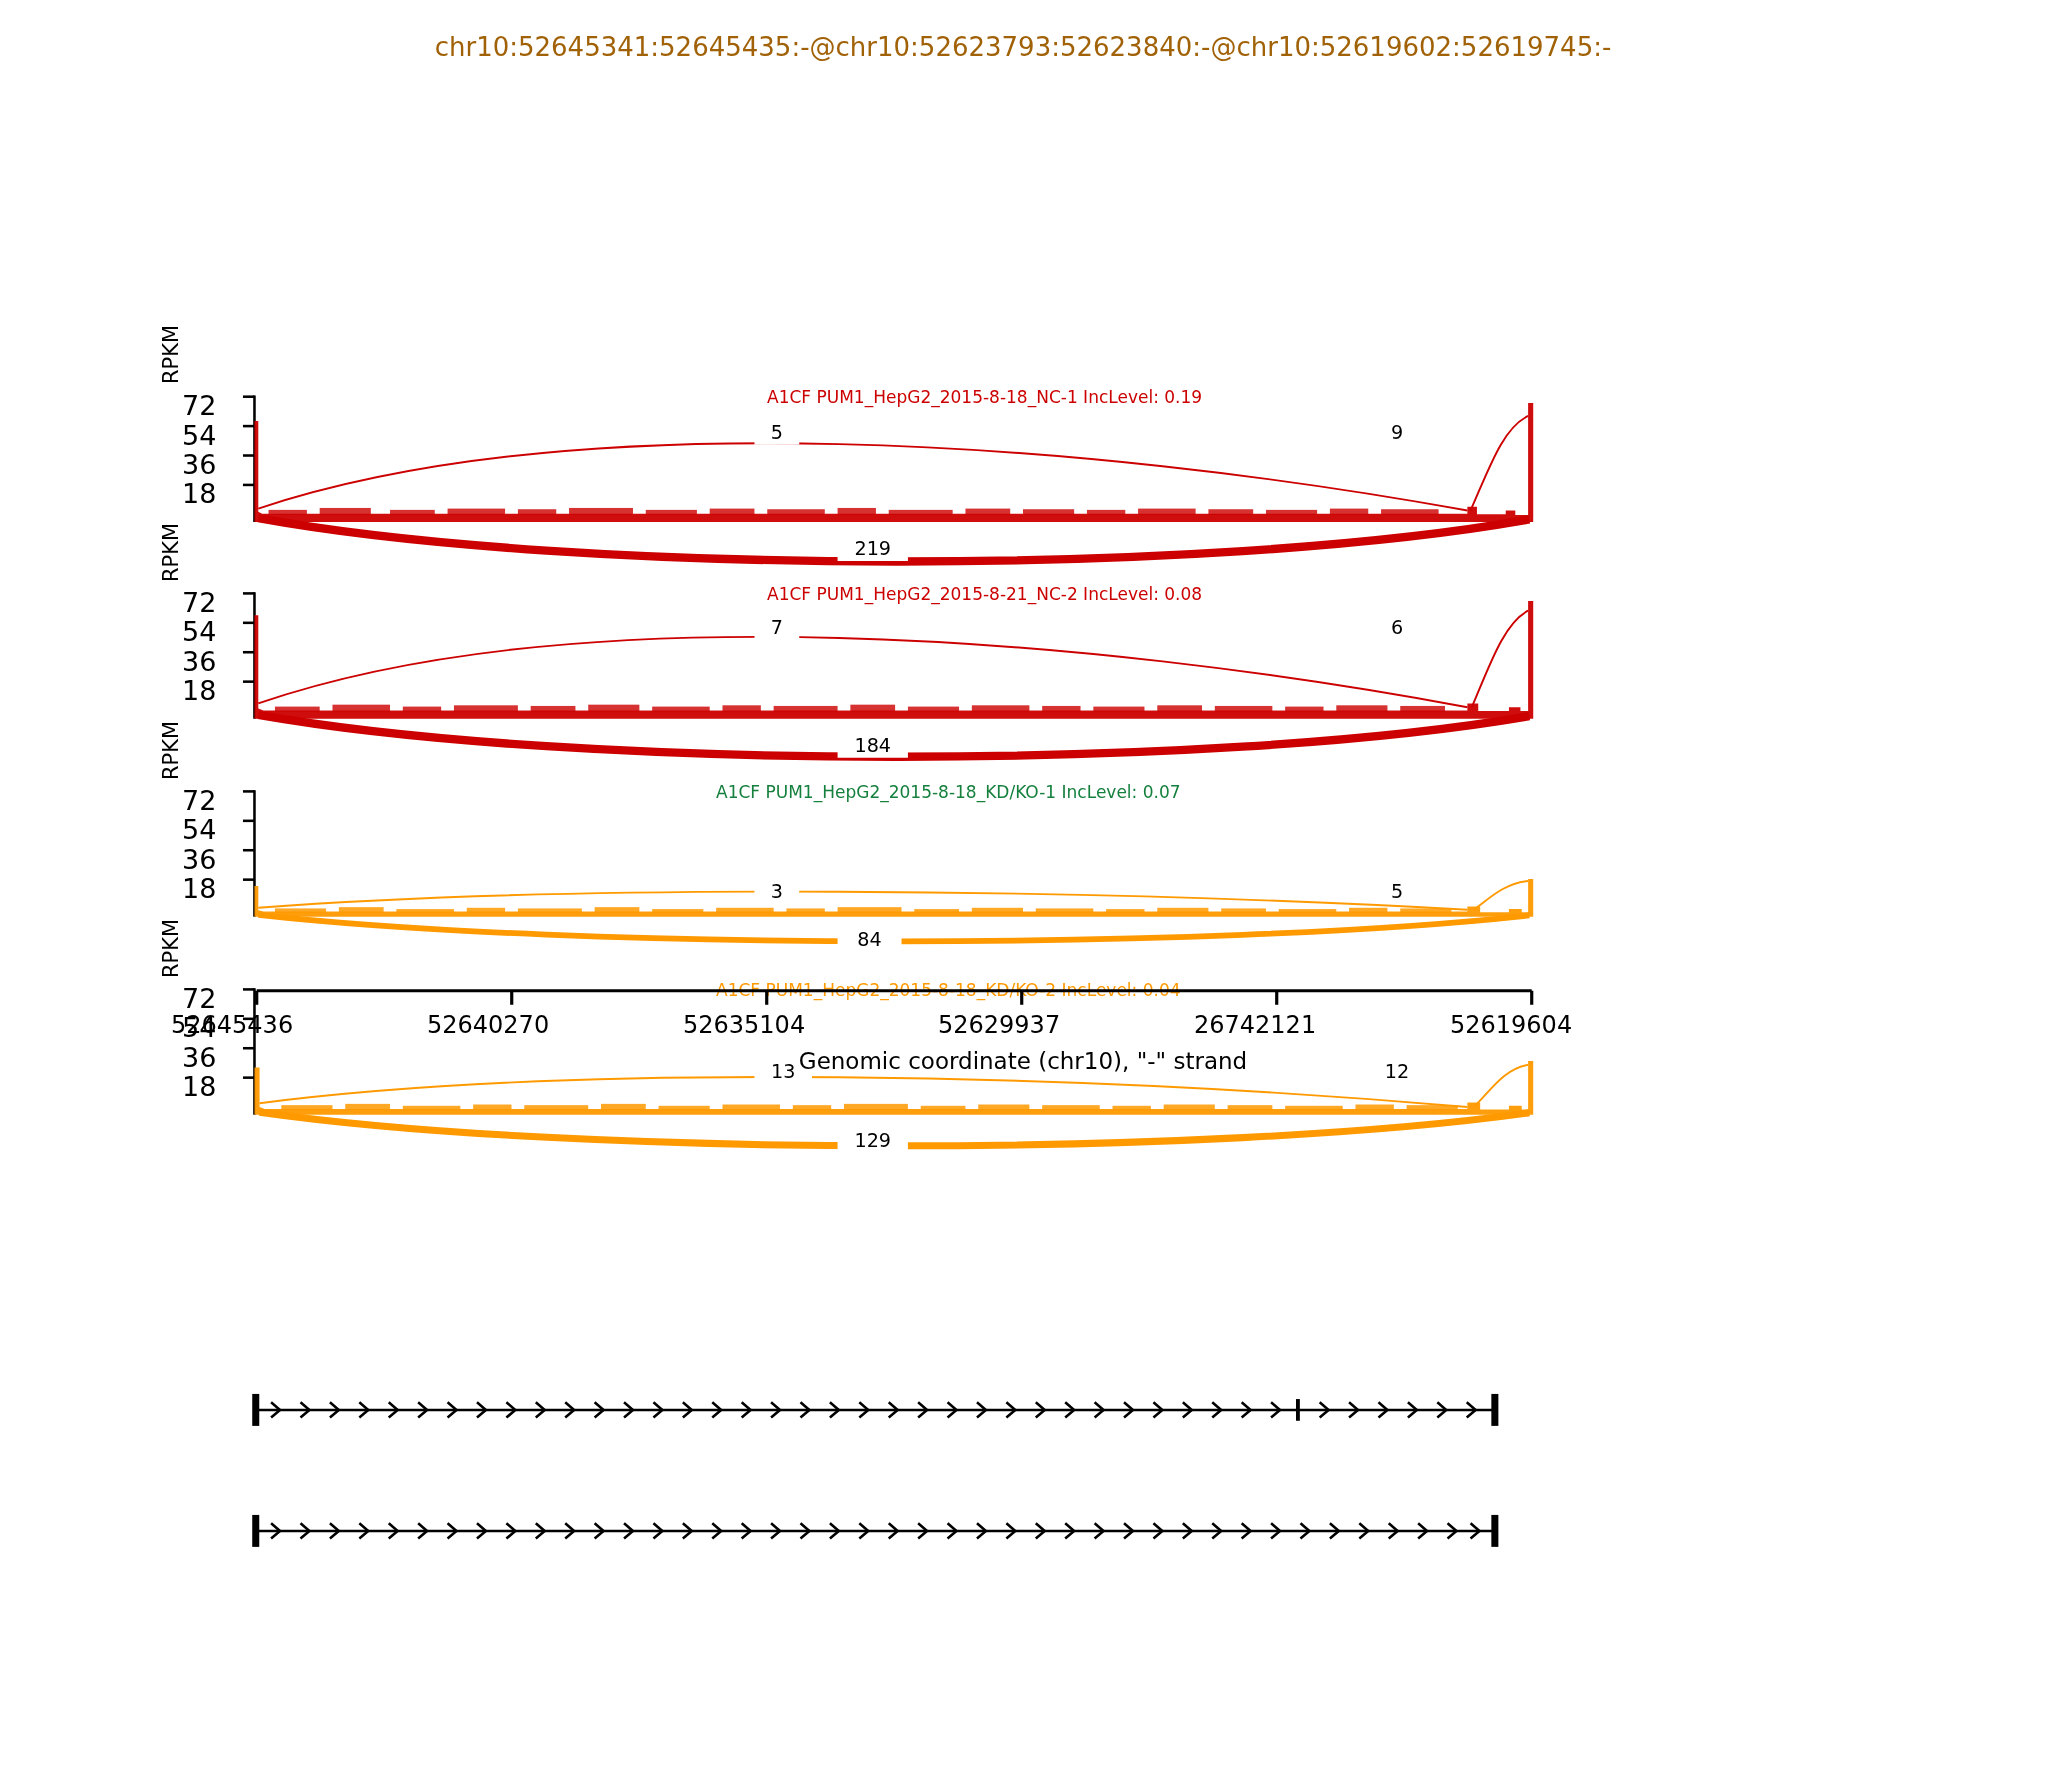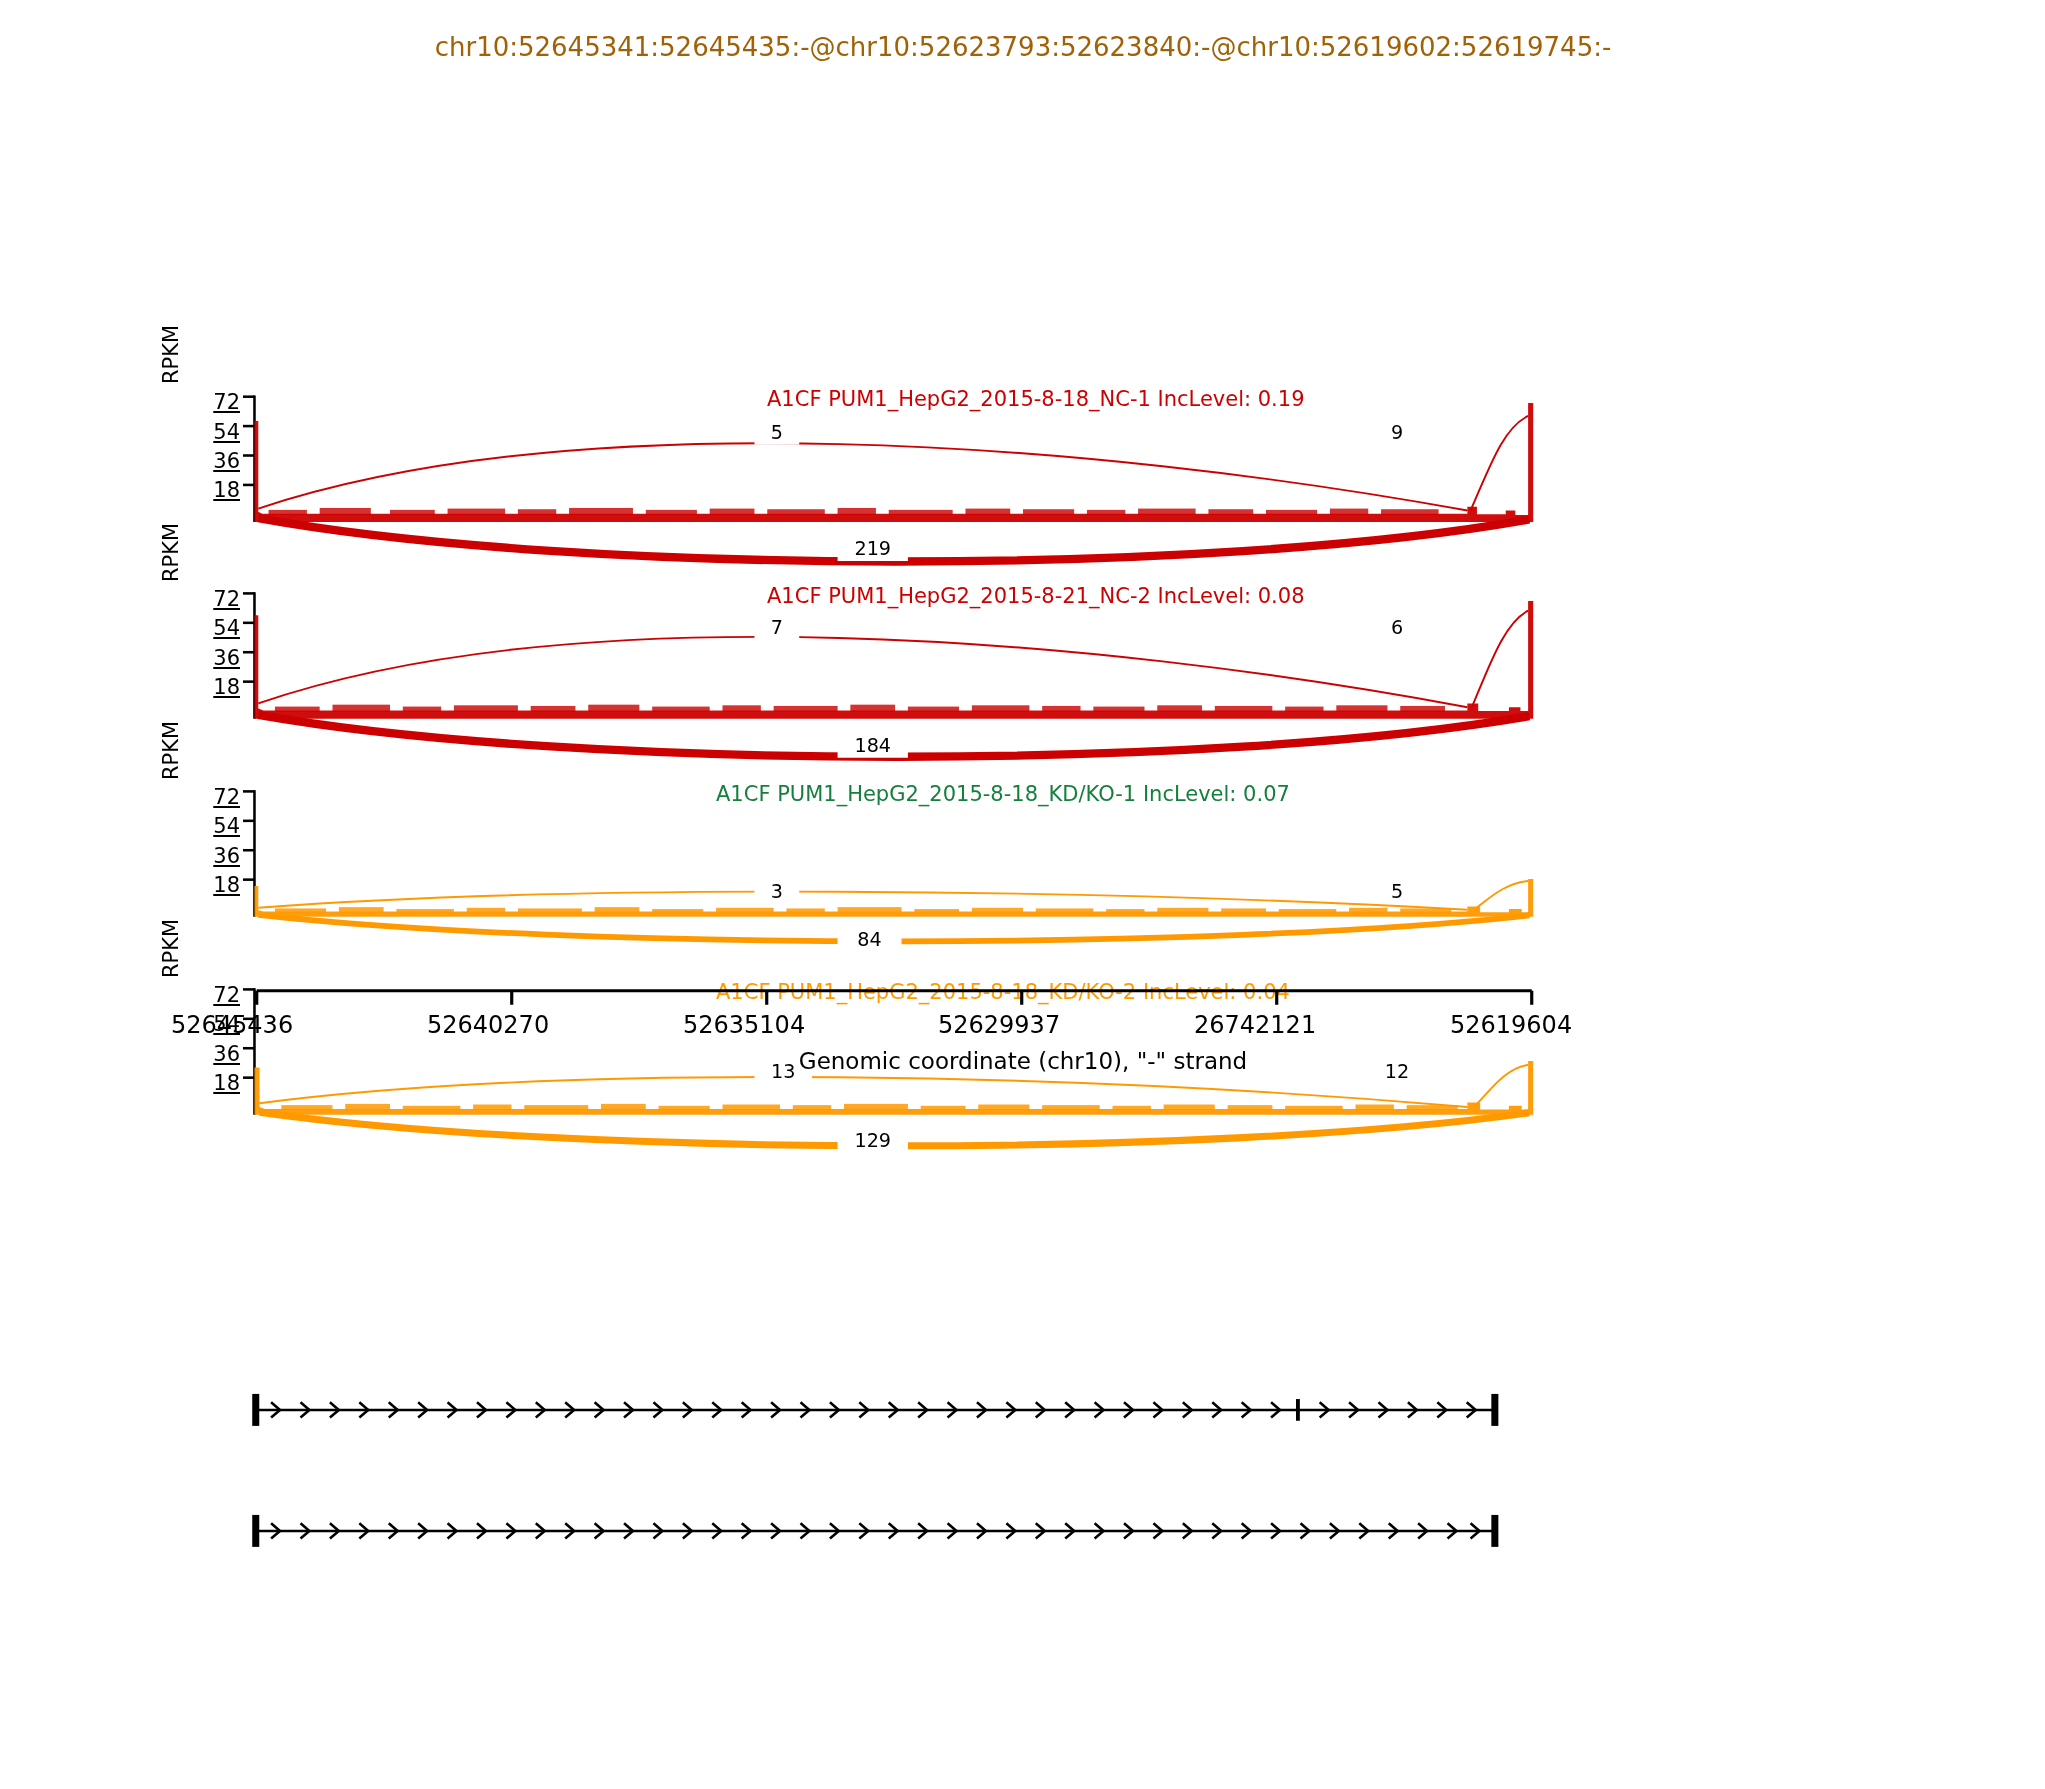--- a/index.html
+++ b/index.html
@@ -25,36 +25,34 @@
     color: #a16207;
     letter-spacing: 0px;
   }
   .panel {
     position: absolute;
     left: 0;
     width: 2046px;
   }
   .panel-label {
     position: absolute;
-    font-size: 21px;
+    font-size: 17px;
     white-space: nowrap;
   }
   .ylabel {
     position: absolute;
     font-size: 21px;
     transform: rotate(-90deg);
     transform-origin: left top;
     white-space: nowrap;
   }
   .ytick {
     position: absolute;
-    font-size: 21px;
-    text-align: right;
+    font-size: 27px;
     width: 58px;
-    text-decoration: underline;
   }
   .xtick {
     position: absolute;
     font-size: 24px;
     text-align: left;
     width: 166px;
   }
   #xaxis-title {
     position: absolute;
     top: 1048px;

